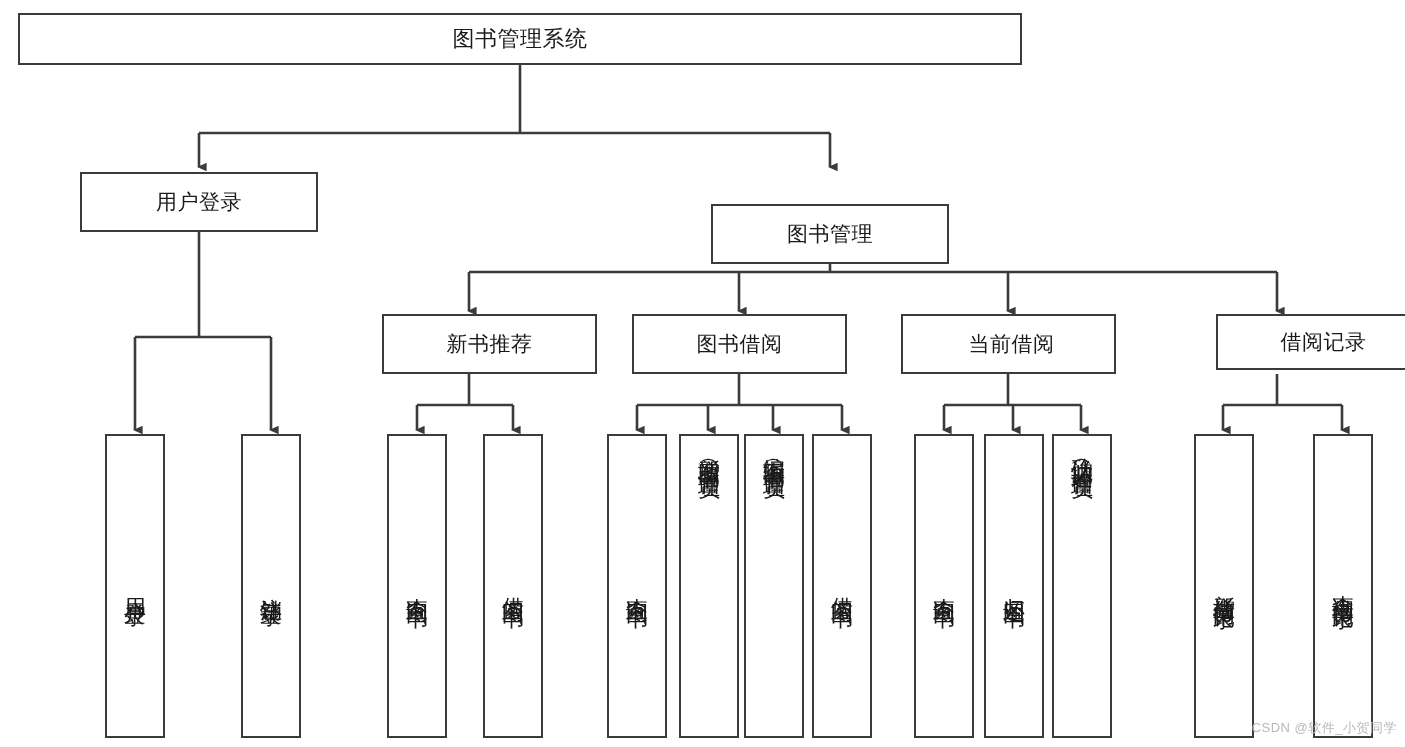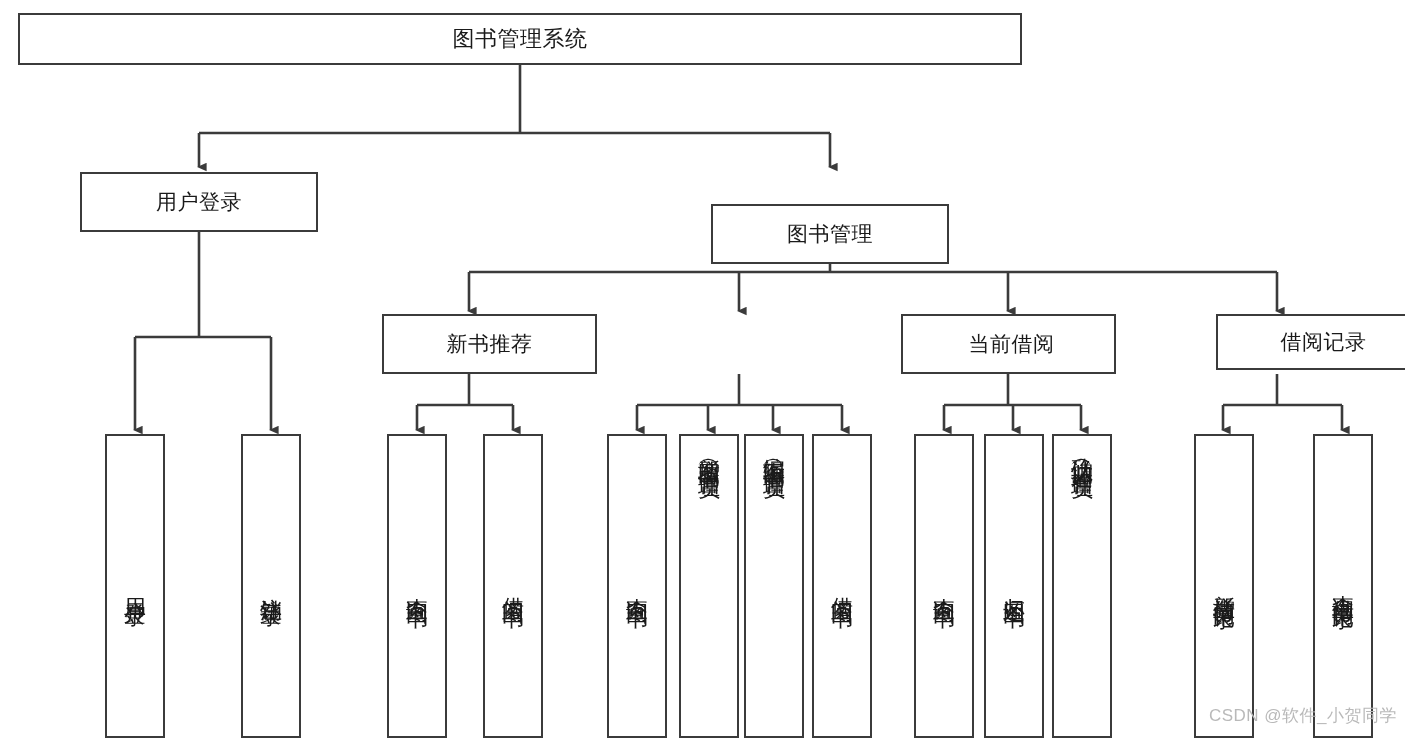--- a/index.html
+++ b/index.html
@@ -67,22 +67,22 @@
     margin-top: auto;
     margin-bottom: auto;
   }
   .node.vertical.mid {
     align-items: center;
     padding-top: 0;
   }
   #watermark {
     position: absolute;
     right: 8px;
-    bottom: 20px;
-    font-size: 17px;
+    bottom: 10px;
+    font-size: 13px;
     color: #b9b9b9;
     letter-spacing: 0.5px;
     white-space: nowrap;
     pointer-events: none;
   }
 </style>
 </head>
 <body>
 
 <div id="diagram-root">
@@ -148,20 +148,23 @@
   <div class="node horizontal" style="left:80px; top:172px; width:238px; height:60px;">
     <span class="node-label">用户登录</span>
   </div>
   <div class="node horizontal" style="left:711px; top:172px; width:238px; height:60px;margin-top:32px;">
     <span class="node-label">图书管理</span>
   </div>
 
   <div class="node horizontal" style="left:382px; top:314px; width:215px; height:60px;">
     <span class="node-label">新书推荐</span>
   </div>
+  <div class="node horizontal" style="left:632px; top:314px; width:215px; height:60px;">
+    <span class="node-label">图书借阅</span>
+  </div>
   <div class="node horizontal" style="left:901px; top:314px; width:215px; height:60px;padding-left:6px;">
     <span class="node-label">当前借阅</span>
   </div>
   <div class="node horizontal" style="left:1170px; top:314px; width:215px; height:56px;margin-left:46px;">
     <span class="node-label">借阅记录</span>
   </div>
 
   <div class="node vertical mid" style="left:105px; top:434px; width:60px; height:304px;">
     <span class="node-label">用户登录</span>
   </div>

